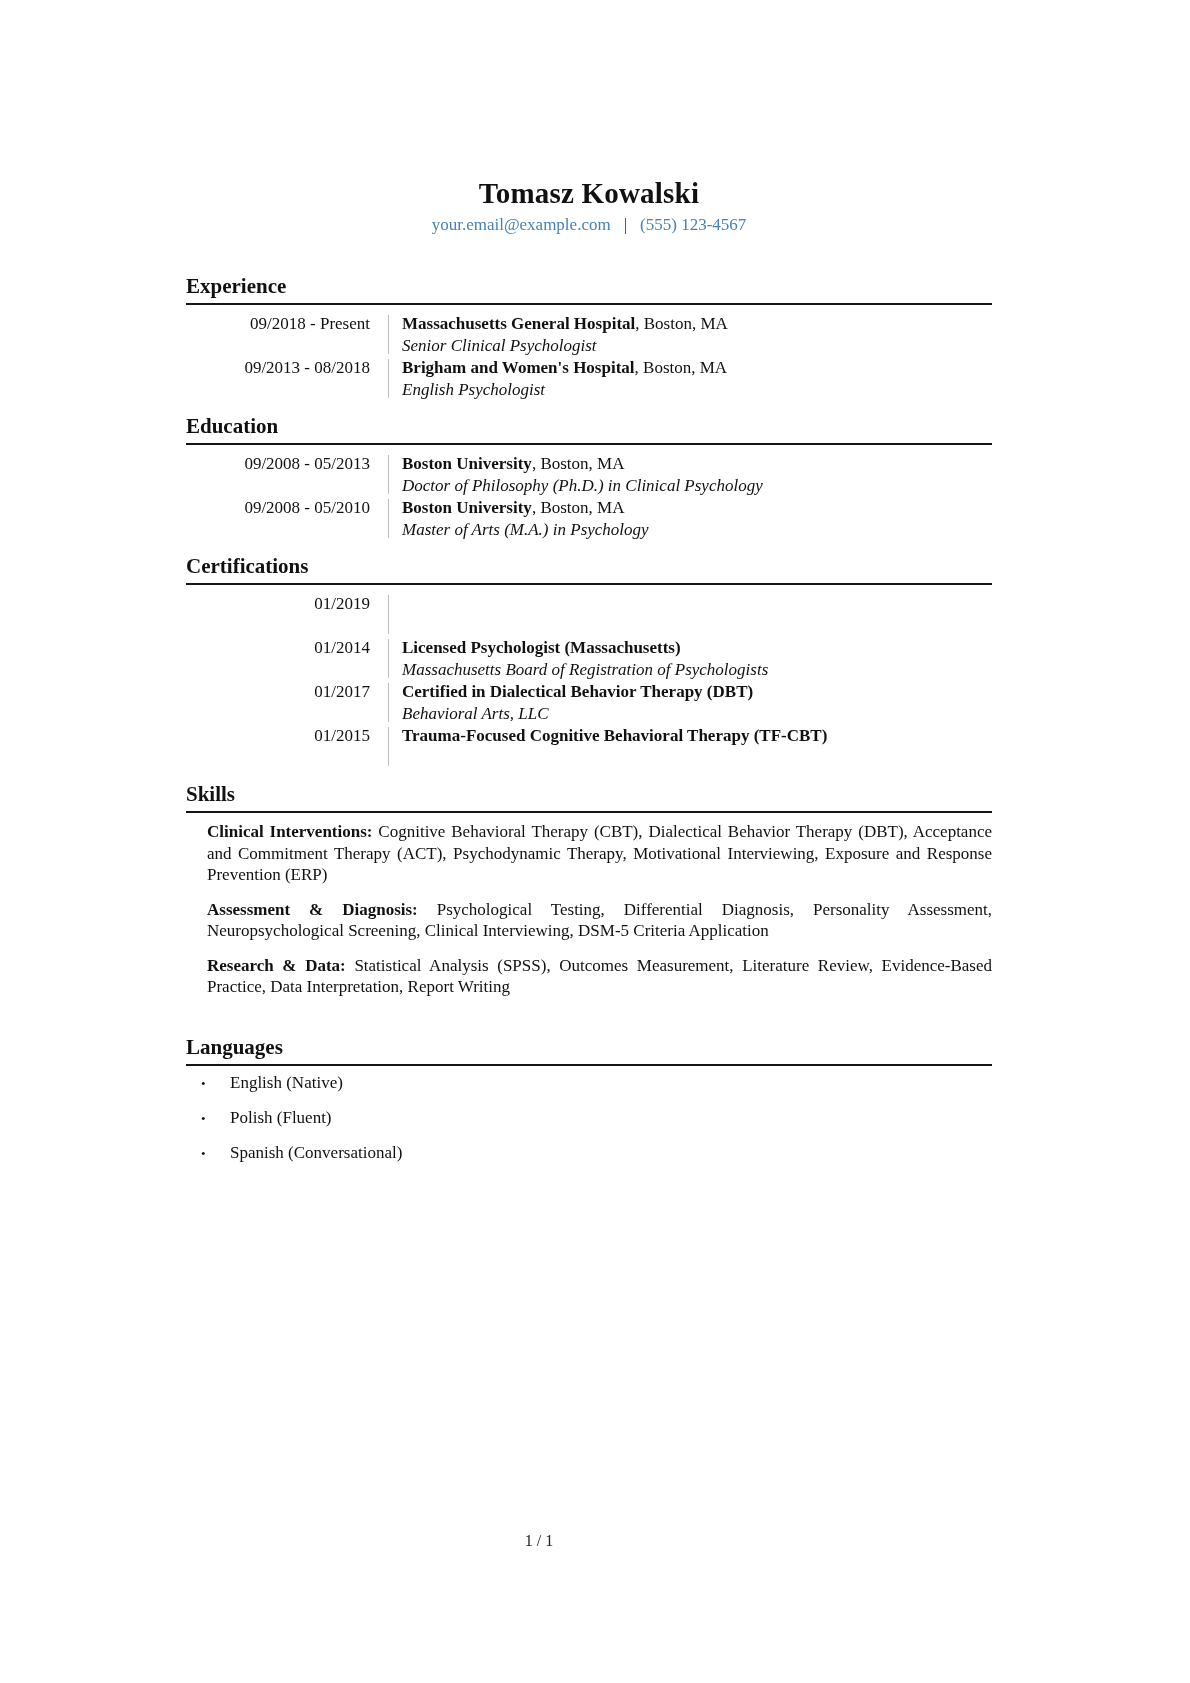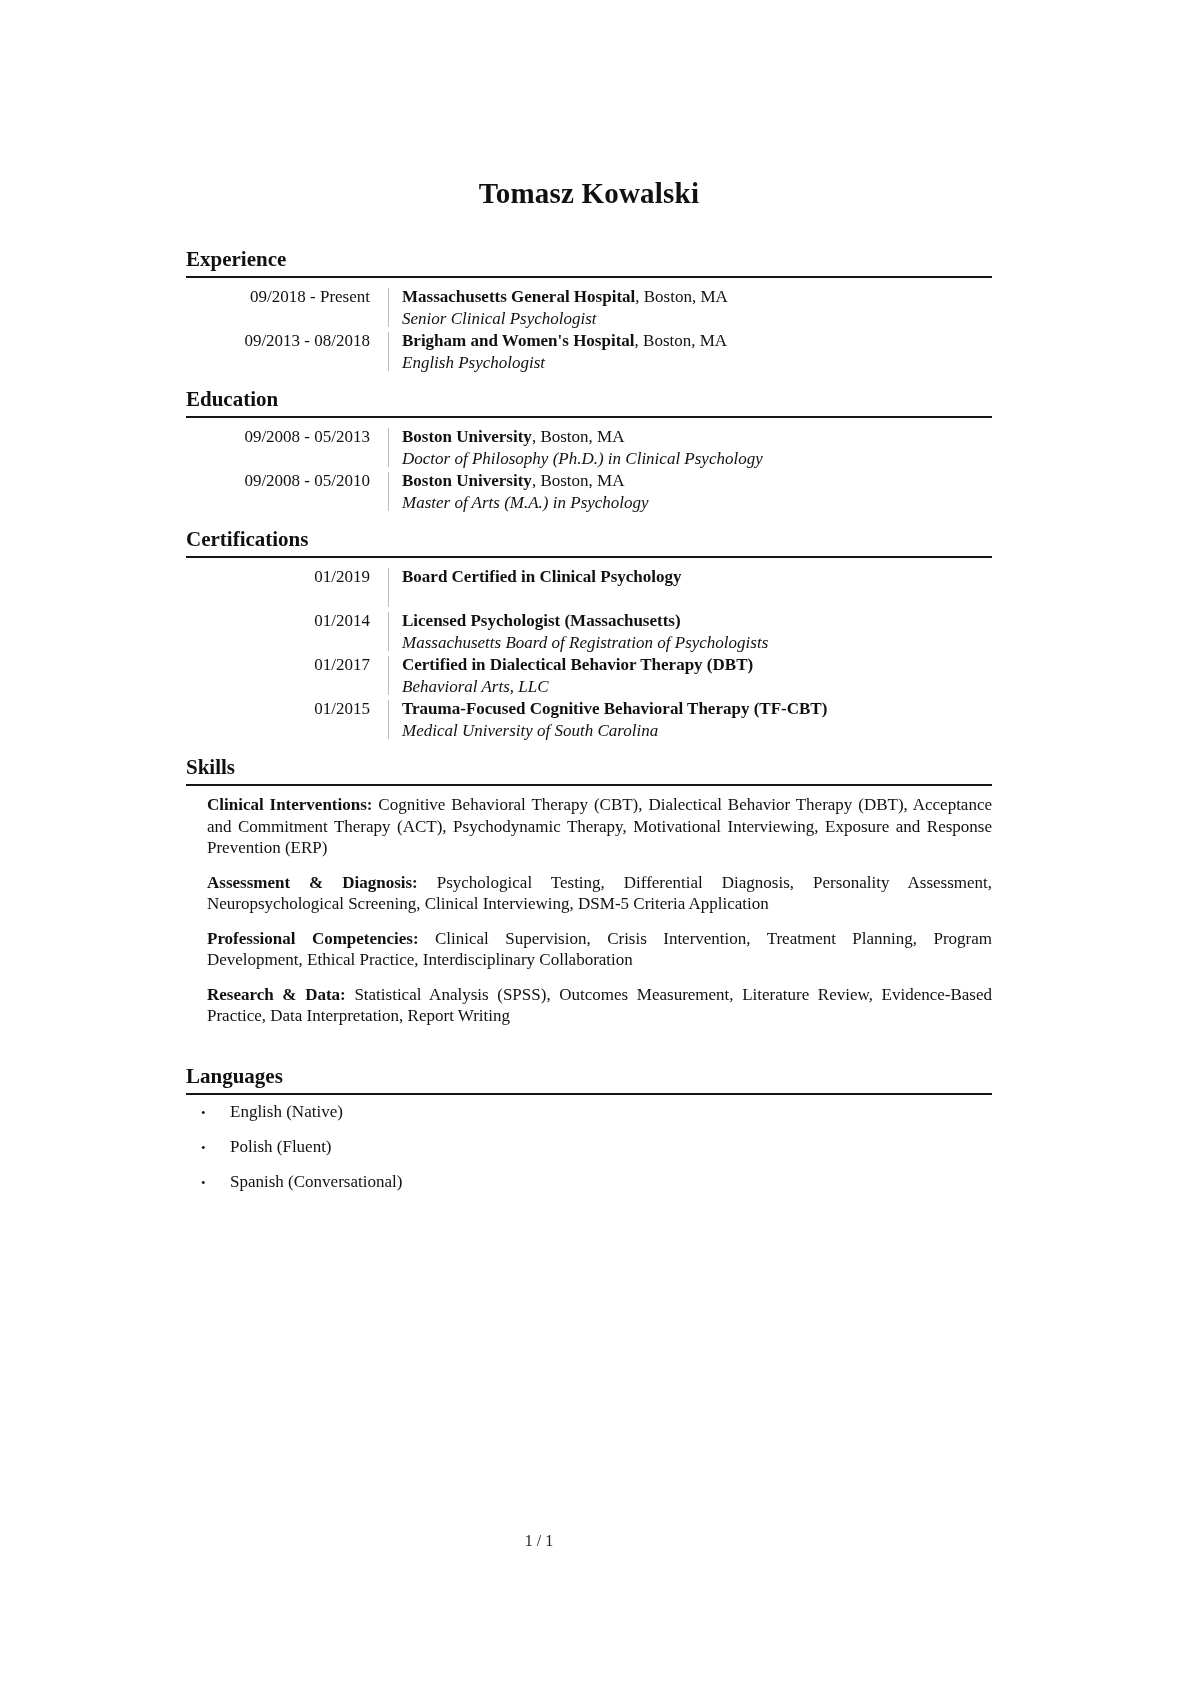--- a/index.html
+++ b/index.html
@@ -90,20 +90,21 @@
     color: #222222;
   }
 </style>
 </head>
 <body>
 
 <div class="doc">
 
   <div class="header">
     <div class="name">Tomasz Kowalski</div>
+    <div class="contact"><a>your.email@example.com</a><span class="sep">|</span><a>(555) 123-4567</a></div>
   </div>
 
   <div class="section">
     <div class="sec-title">Experience</div>
     <div class="sec-body">
       <div class="entry">
         <div class="date">09/2018 - Present</div>
         <div class="vbar"></div>
         <div class="etitle"><span class="strong">Massachusetts General Hospital</span><span>, Boston, MA</span></div>
         <div class="esub">Senior Clinical Psychologist</div>
@@ -134,49 +135,46 @@
       </div>
     </div>
   </div>
 
   <div class="section">
     <div class="sec-title">Certifications</div>
     <div class="sec-body">
       <div class="entry">
         <div class="date">01/2019</div>
         <div class="vbar"></div>
-        <div class="etitle"><span class="strong">Board Certified in Clinical Psychology</span><span></span></div>
       </div>
       <div class="entry">
         <div class="date">01/2014</div>
         <div class="vbar"></div>
         <div class="etitle"><span class="strong">Licensed Psychologist (Massachusetts)</span><span></span></div>
         <div class="esub">Massachusetts Board of Registration of Psychologists</div>
       </div>
       <div class="entry">
         <div class="date">01/2017</div>
         <div class="vbar"></div>
         <div class="etitle"><span class="strong">Certified in Dialectical Behavior Therapy (DBT)</span><span></span></div>
         <div class="esub">Behavioral Arts, LLC</div>
       </div>
       <div class="entry">
         <div class="date">01/2015</div>
         <div class="vbar"></div>
         <div class="etitle"><span class="strong">Trauma-Focused Cognitive Behavioral Therapy (TF-CBT)</span><span></span></div>
-        <div class="esub">Medical University of South Carolina</div>
       </div>
     </div>
   </div>
 
   <div class="section">
     <div class="sec-title">Skills</div>
     <div class="sec-body">
       <p class="skill-p"><span class="strong">Clinical Interventions:</span> <span>Cognitive Behavioral Therapy (CBT), Dialectical Behavior Therapy (DBT), Acceptance and Commitment Therapy (ACT), Psychodynamic Therapy, Motivational Interviewing, Exposure and Response Prevention (ERP)</span></p>
       <p class="skill-p"><span class="strong">Assessment &amp; Diagnosis:</span> <span>Psychological Testing, Differential Diagnosis, Personality Assessment, Neuropsychological Screening, Clinical Interviewing, DSM-5 Criteria Application</span></p>
-      <p class="skill-p"><span class="strong">Professional Competencies:</span> <span>Clinical Supervision, Crisis Intervention, Treatment Planning, Program Development, Ethical Practice, Interdisciplinary Collaboration</span></p>
       <p class="skill-p"><span class="strong">Research &amp; Data:</span> <span>Statistical Analysis (SPSS), Outcomes Measurement, Literature Review, Evidence-Based Practice, Data Interpretation, Report Writing</span></p>
     </div>
   </div>
 
   <div class="section section-languages">
     <div class="sec-title">Languages</div>
     <div class="sec-body lang-list">
       <div class="lang-item">
           <span class="bullet">•</span>
           <span>English (Native)</span>

